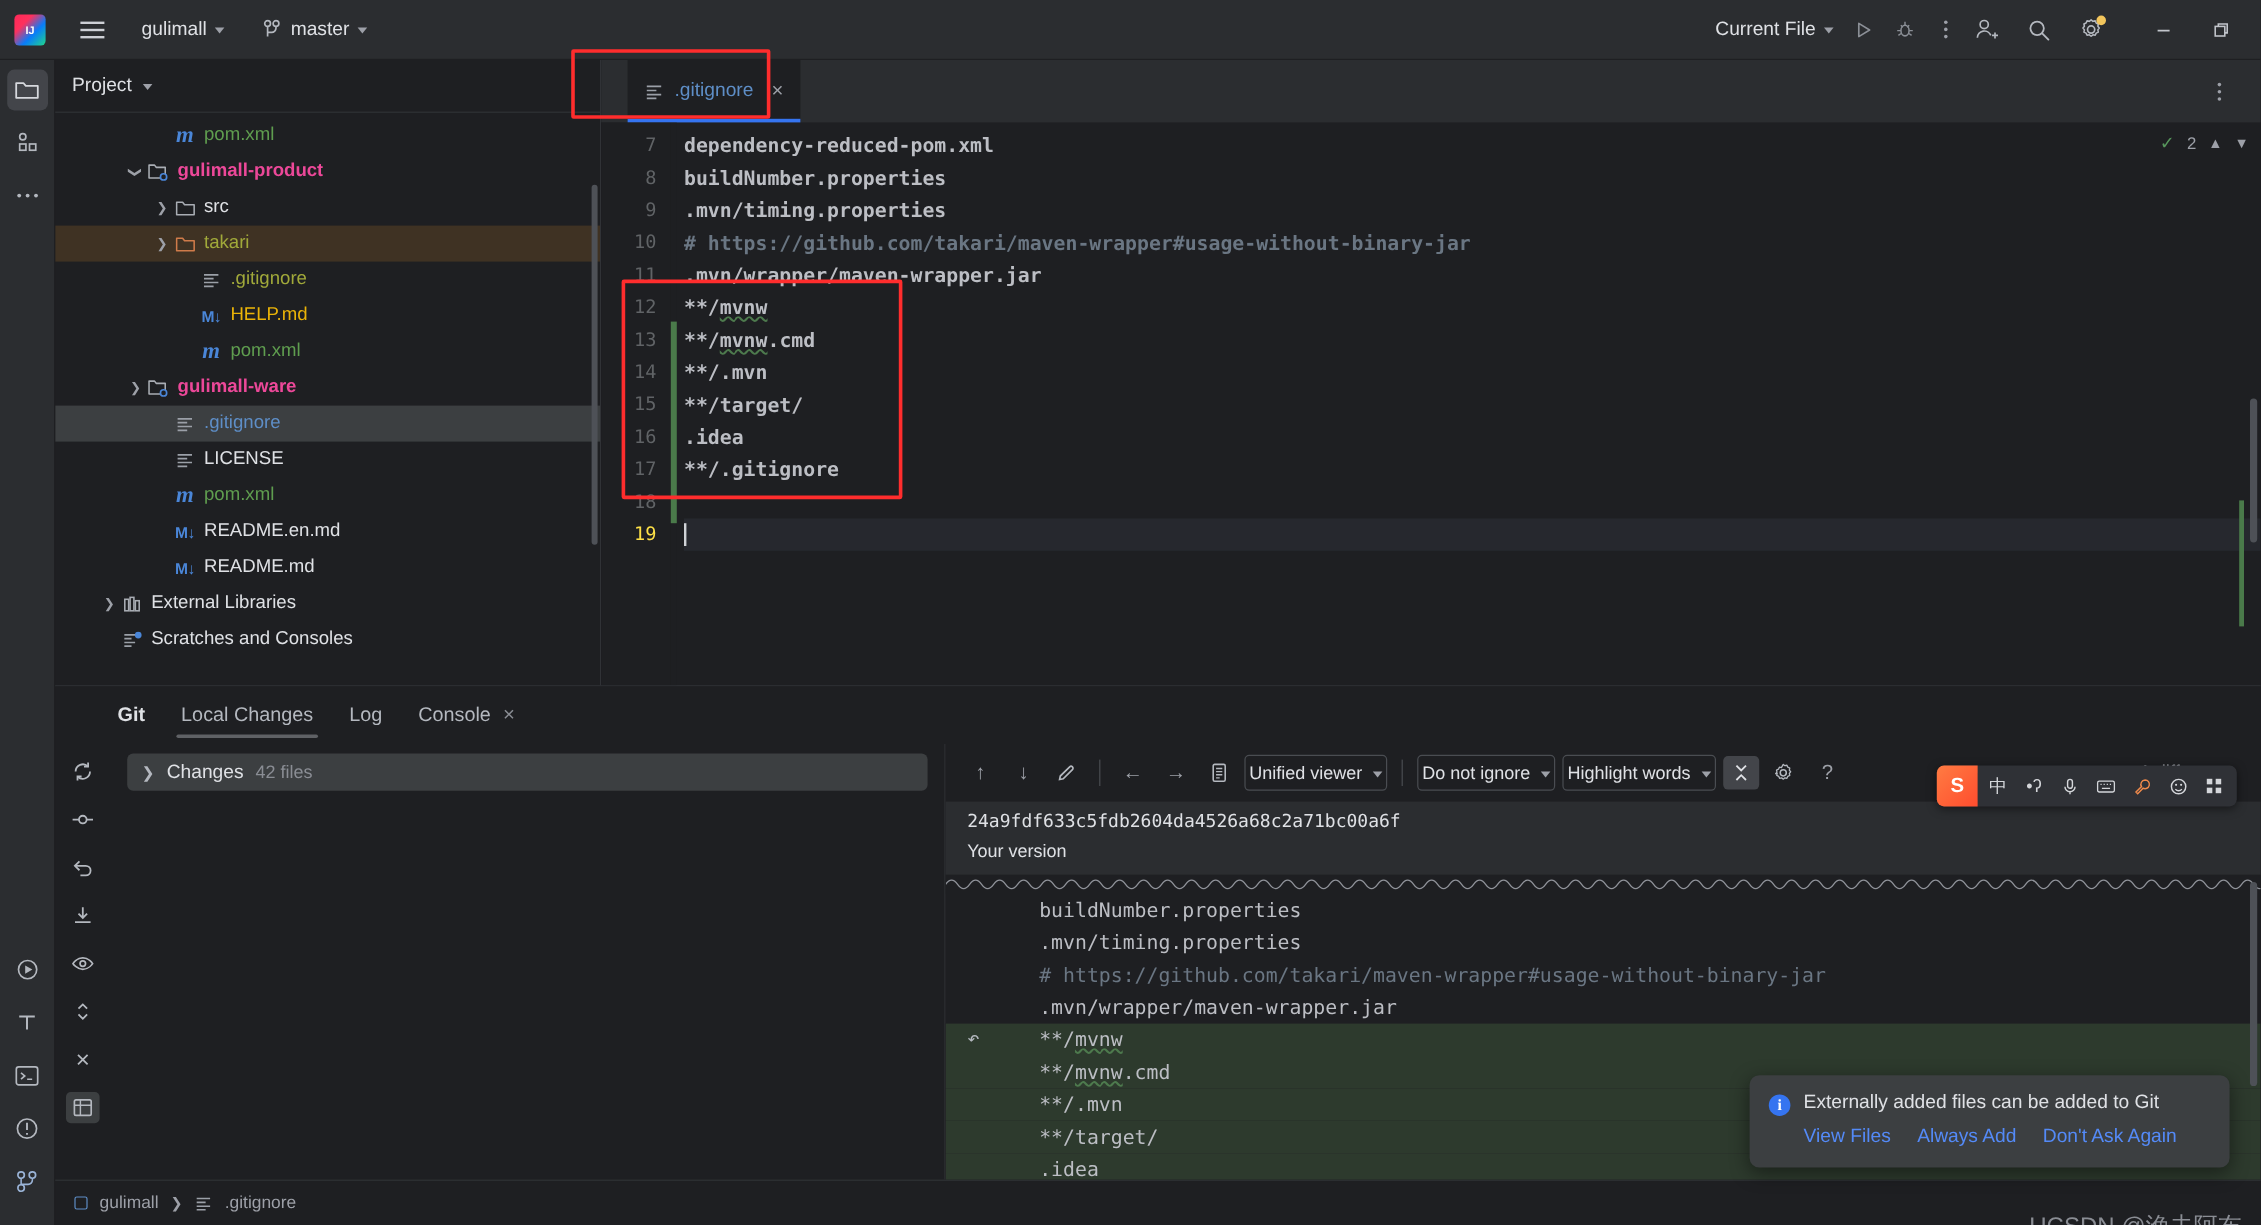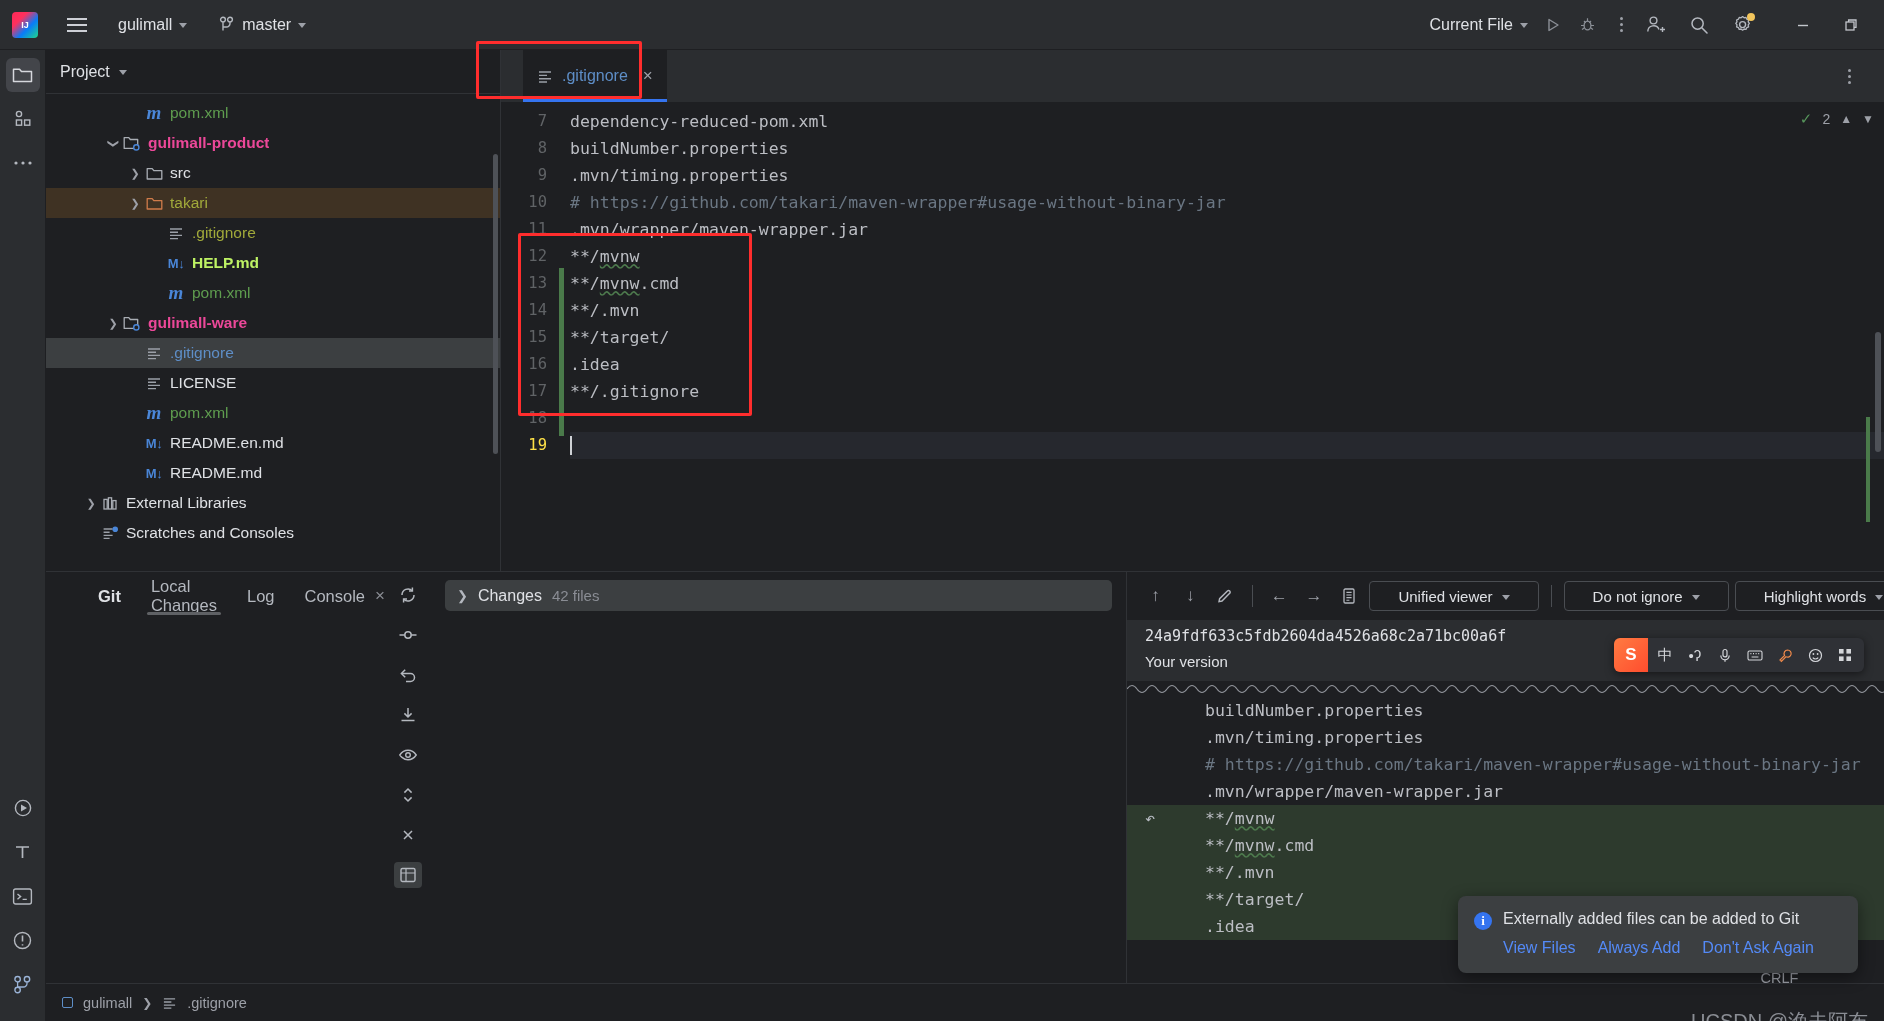--- a/index.html
+++ b/index.html
@@ -62,57 +62,57 @@
     border-bottom:1px solid #303236;}
   .proj-head-title{font-size:16px;color:#dfe1e5;}
   .tree { flex:1 1 auto; overflow:hidden; padding-top:4px; position:relative;}
   .node { height:30px; display:flex; align-items:center; font-size:15.5px; white-space:nowrap;
     cursor:pointer; padding-right:8px;}
   .node.sel-target{ background:#3f3223; }
   .arrow { width:18px; display:flex; justify-content:center; align-items:center; color:#9da0a8; font-size:11px; flex:0 0 18px;}
   .arrow.none{visibility:hidden;}
   .nicon { width:20px; flex:0 0 20px; display:flex; align-items:center; justify-content:center; margin-right:6px;}
   .nlabel{ overflow:hidden; text-overflow:ellipsis;}
-  .c-green{color:#5f9d4f;} .c-olive{color:#a1a93a;} .c-yellow{color:#bef264;font-weight:bold;}
+  .c-green{color:#5f9d4f;} .c-olive{color:#a1a93a;} .c-yellow{color:#eab308;}
   .c-white{color:#dfe1e5;} .c-blue{color:#5e8ec7;} .c-bold{font-weight:bold;color:#ec4899;}
   .tree-scroll{ position:absolute; right:2px; top:60px; width:5px; height:300px; background:#4e5157; border-radius:3px;}
 
   
   .editor-area{ flex:1 1 auto; display:flex; flex-direction:column; min-width:0; background:#1e1f22;}
   .tabbar{ height:52px; flex:0 0 52px; background:#2b2d30; display:flex; align-items:stretch; position:relative;}
   .etab{ display:flex; align-items:center; gap:9px; padding:0 14px; background:#1e1f22; cursor:pointer;
     font-size:16px; color:#5e8ec7; margin-left:22px; position:relative;}
   .etab .tabclose{ color:#9da0a8; font-size:17px; margin-left:6px;}
   .etab::after{content:"";position:absolute;left:0;right:0;bottom:0;height:3px;background:#3574f0;}
   .tabbar-right{ margin-left:auto; display:flex; align-items:center; padding-right:18px;}
 
   .code-wrap{ flex:1 1 auto; display:flex; position:relative; min-height:0; overflow:hidden;}
   .gutter{ width:58px; flex:0 0 58px; text-align:right; padding-right:12px; padding-top:6px;
     font-family:"DejaVu Sans Mono", monospace; font-size:15.5px; color:#606366; background:#1e1f22;}
   .gutter div{ height:27px; line-height:27px;}
   .vcs-strip{ width:5px; flex:0 0 5px; background:#1e1f22; position:relative;}
   .vcs-green{ position:absolute; left:0; width:5px; background:#4a7a4a;}
   .code{ flex:1 1 auto; padding-top:6px; font-family:"DejaVu Sans Mono", monospace; font-size:16.5px;
     color:#bcbec4; position:relative; padding-left:6px; min-width:0; overflow:hidden;}
-  .code .ln{ height:27px; line-height:27px; white-space:pre;}
+  .code .ln{ height:27px; line-height:27px; white-space:pre;font-weight:bold;}
   .code .comment{ color:#6a7683;}
   .code .typo{ text-decoration: underline wavy #4d7a4d; text-decoration-skip-ink:none;}
   .cursorline{ background:#26282e; }
   .caret{ display:inline-block; width:2px; height:19px; background:#cfd2d6; vertical-align:-4px;}
   .inspect{ position:absolute; right:10px; top:8px; display:flex; align-items:center; gap:10px;
     font-size:14px; color:#9da0a8;}
   .insp-ok{ color:#57965c; font-size:15px;}
   .right-scroll{ position:absolute; right:3px; top:230px; width:6px; height:120px; background:#4e5157; border-radius:3px;}
   .err-stripe{ position:absolute; right:14px; top:315px; width:4px; height:105px; background:#4a7a4a;}
 
   
   .redbox{ position:absolute; border:3px solid #ff2d2d; pointer-events:none; z-index:40; border-radius:2px;}
 
   
-  .lower{ flex:1 1 auto; display:flex; flex-direction:row; min-height:0; border-top:1px solid #303236;}
+  .lower{ flex:1 1 auto; display:flex; flex-direction:column; min-height:0; border-top:1px solid #303236;}
   .git-tabs{ height:48px; flex:0 0 48px; background:#1e1f22; display:flex; align-items:center;
     padding-left:52px; gap:30px; font-size:16.5px; position:relative;}
   .gtab{ color:#b4b8bf; cursor:pointer; position:relative; height:48px; display:flex; align-items:center; gap:10px;}
   .gtab.bold{ color:#dfe1e5; font-weight:bold;}
   .gtab.active::after{ content:""; position:absolute; left:-4px; right:-4px; bottom:5px; height:3px;
     background:#5f6165; border-radius:2px;}
   .lower-body{ flex:1 1 auto; display:flex; min-height:0;}
 
   .changes-pane{ width:742px; flex:0 0 742px; display:flex; min-height:0; background:#1e1f22;
     border-right:1px solid #303236;}
@@ -124,21 +124,21 @@
     margin:0 14px; border-radius:5px; padding:0 12px; font-size:16px; cursor:pointer;}
   .changes-row .cnt{ color:#8a8d94; font-size:15px;}
 
   
   .diff-pane{ flex:1 1 auto; display:flex; flex-direction:column; min-width:0; background:#1e1f22;}
   .diff-toolbar{ height:48px; flex:0 0 48px; display:flex; align-items:center; gap:6px; padding:0 14px;}
   .dt-icon{ width:30px;height:28px;display:flex;align-items:center;justify-content:center;
     color:#9da0a8; cursor:pointer; border-radius:4px;}
   .dt-icon.on{background:#43454a; color:#dfe1e5;}
   .dt-sep{ width:1px;height:22px;background:#4a4d52;margin:0 6px;}
-  .dt-select{ height:30px; display:flex;align-items:center; gap:9px; padding:0 28px;
+  .dt-select{ height:30px; display:flex;align-items:center; gap:9px; padding:0 3px;
     border:1px solid #4a4d52; border-radius:4px; font-size:15px; color:#dfe1e5; cursor:pointer;
     background:transparent; white-space:nowrap;}
   .dt-right{ margin-left:auto; font-size:15.5px; color:#b4b8bf; padding-right:6px;}
   .diff-header{ padding:3px 14px 6px 18px; font-size:15px; color:#dfe1e5; background:#2b2d30;
     flex:0 0 auto;}
   .diff-header div{ height:26px; line-height:26px;}
   .diff-body{ flex:1 1 auto; position:relative; min-height:0; overflow:hidden;
     font-family:"DejaVu Sans Mono", monospace; font-size:16.5px;}
   .fold{ height:16px; background:#1e1f22; position:relative; overflow:hidden;}
   .fold svg{position:absolute;left:0;top:0;}

